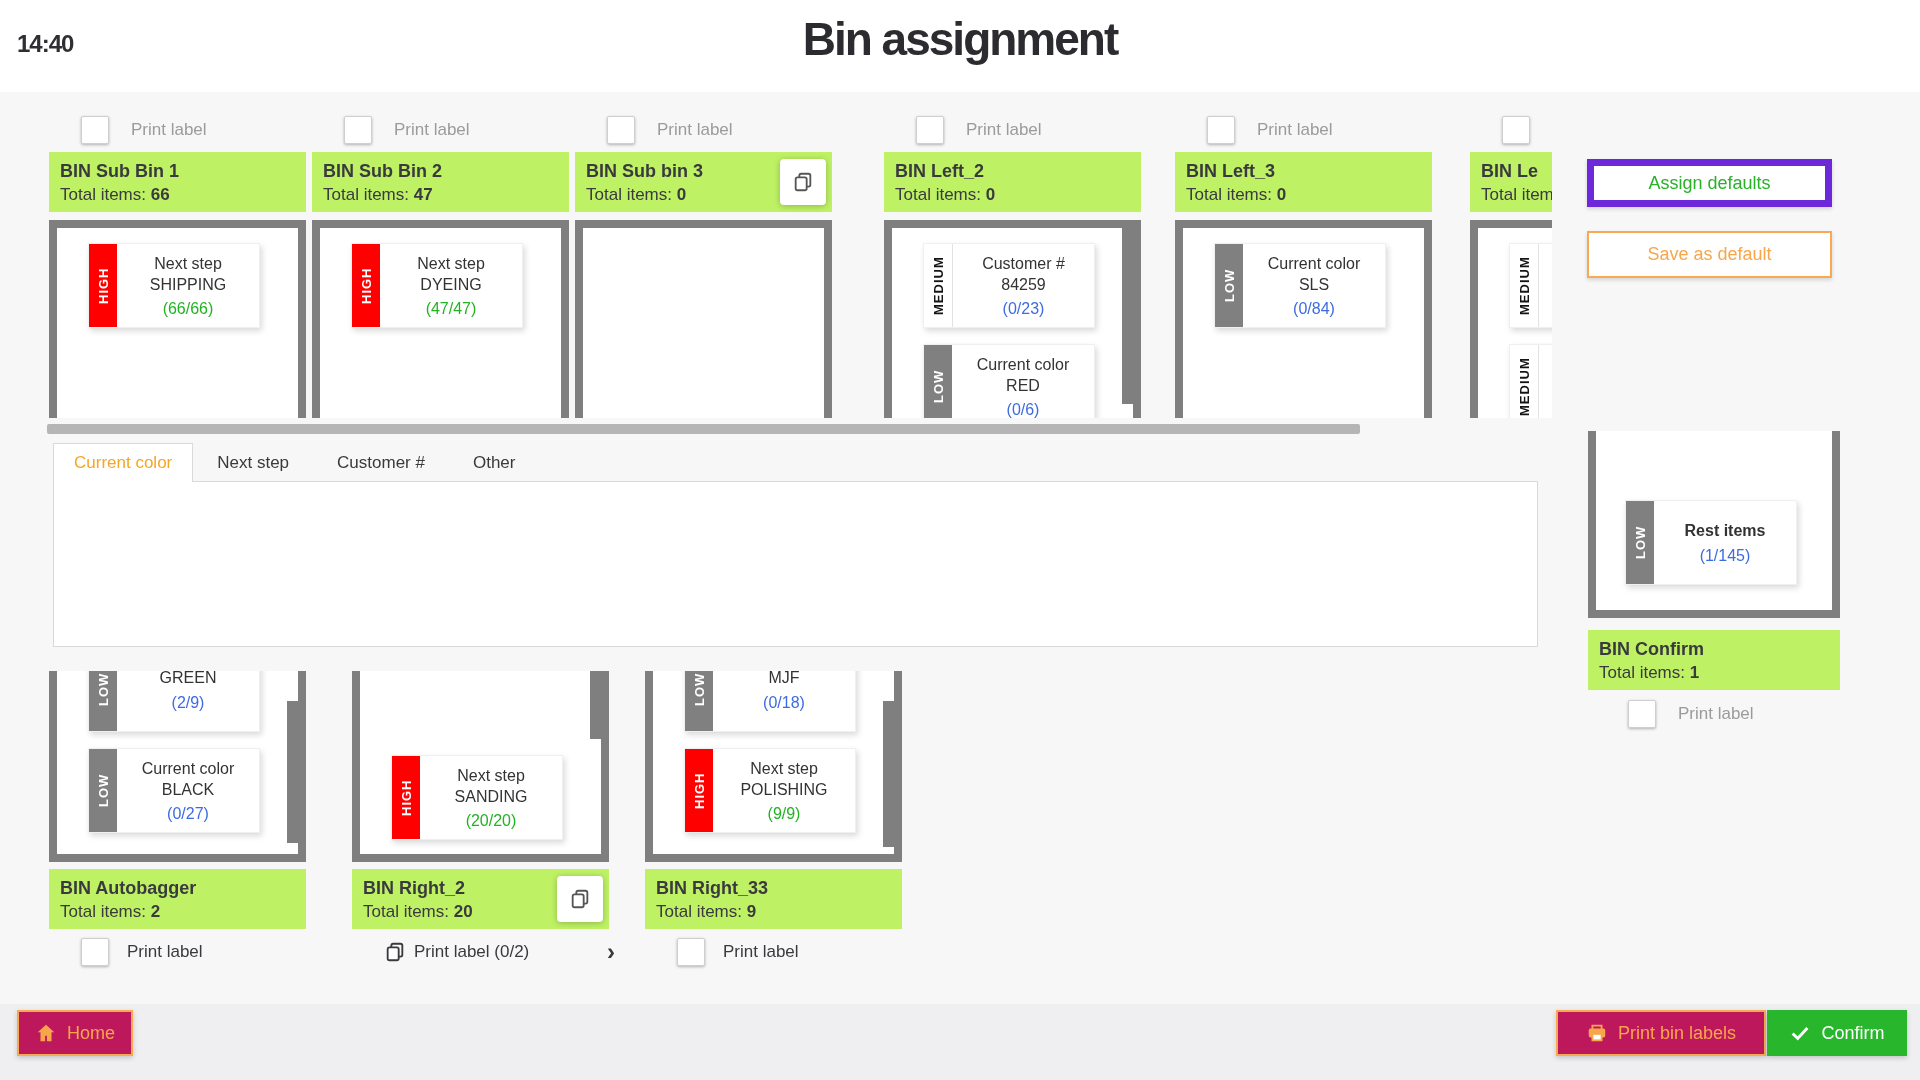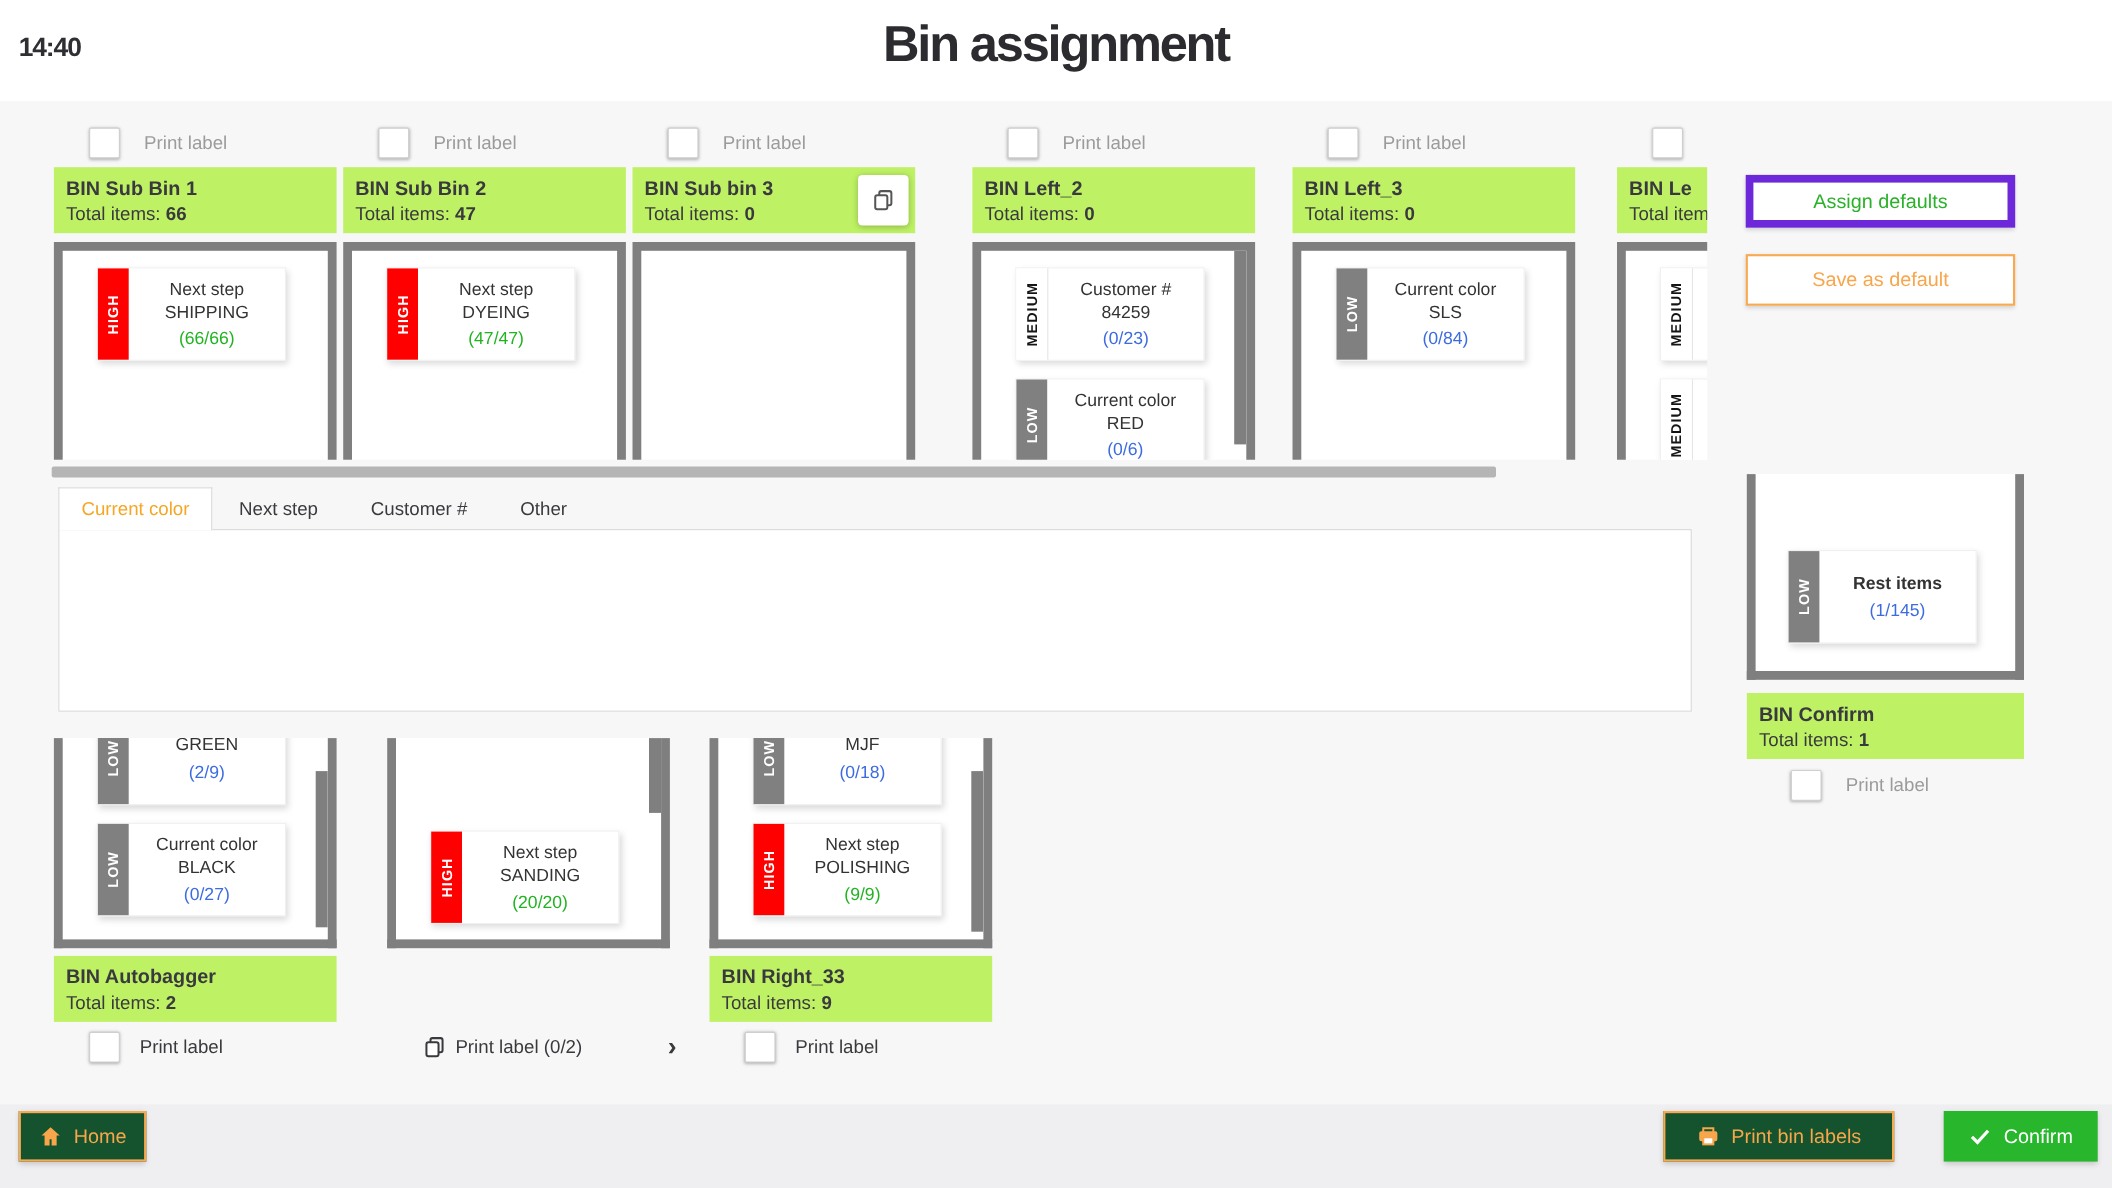--- a/index.html
+++ b/index.html
@@ -56,24 +56,24 @@
   
   .side-btn{position:absolute;left:1587px;width:245px;height:48px;background:#fff;display:flex;align-items:center;justify-content:center;font-size:18px;box-shadow:0 2px 4px rgba(0,0,0,.15);cursor:pointer;box-sizing:border-box;}
   .side-btn.green{border:7px solid #6d28d9;color:#29b129;top:159px;}
   .side-btn.orange{border:2px solid #f7aa52;color:#f7a64b;top:231px;height:47px;}
   .def-box{position:absolute;left:1588px;top:431px;width:252px;height:187px;background:#fff;border:8px solid #7f7f7f;border-top:none;box-sizing:border-box;padding-left:29px;overflow:hidden;}
   .def-foot{position:absolute;left:1588px;top:630px;width:252px;}
   .def-print{position:absolute;left:1596px;top:700px;}
 
   
   .bottombar{position:absolute;left:0;top:1004px;width:1920px;height:76px;background:#efeff1;}
-  .bar-btn{position:absolute;top:1010px;height:46px;background:#14532d;display:flex;align-items:center;justify-content:center;gap:10px;font-size:18px;box-shadow:0 2px 5px rgba(0,0,0,.18);cursor:pointer;box-sizing:border-box;}
+  .bar-btn{position:absolute;top:1010px;height:46px;background:#be185d;display:flex;align-items:center;justify-content:center;gap:10px;font-size:18px;box-shadow:0 2px 5px rgba(0,0,0,.18);cursor:pointer;box-sizing:border-box;}
   .bar-btn.orange{border:2px solid #f7aa52;color:#f7a64b;}
   .btn-home{left:17px;width:116px;}
-  .btn-printlabels{left:1512px;width:210px;}
+  .btn-printlabels{left:1556px;width:210px;}
   .btn-confirm{left:1767px;width:140px;background:#28b62c;color:#fff;border:none;}
   .chev{font-size:24px;color:#3a3a3e;font-weight:bold;line-height:1;}
 </style>
 </head>
 <body>
 
 <div class="canvas">
 
   <div class="appbar">
     <div class="clock">14:40</div>
@@ -265,20 +265,30 @@
     <div class="card" style="margin-top:84px;">
       <span class="pri high">HIGH</span>
       <span class="card-body">
         <span class="c1">Next step</span>
         <span class="c1">SANDING</span>
         <span class="cnt green">(20/20)</span>
       </span>
     </div>
     <span class="vthumb" style="top:0;height:68px;"></span>
   </div>
+  <div class="bbin-foot bin-foot" style="left:352px;top:869px;">
+    <div class="bin-name">BIN Right_2</div>
+    <div class="bin-total"><span>Total items:</span> <b>20</b></div>
+    <span class="copy-btn">
+      <svg width="22" height="22" viewBox="0 0 24 24">
+          <rect x="8" y="3" width="12" height="14" rx="2" fill="none" stroke="#555" stroke-width="2"></rect>
+          <rect x="4" y="7" width="12" height="14" rx="2" fill="#fff" stroke="#555" stroke-width="2"></rect>
+        </svg>
+    </span>
+  </div>
   <div class="bbin-print print-row" style="left:352px;top:938px;width:257px;">
     <svg width="22" height="22" viewBox="0 0 24 24">
         <rect x="8" y="3" width="12" height="14" rx="2" fill="none" stroke="#3a3a3e" stroke-width="2"></rect>
         <rect x="4" y="7" width="12" height="14" rx="2" fill="#fff" stroke="#3a3a3e" stroke-width="2"></rect>
       </svg>
     <span class="print-text dark" style="margin-left:8px;">Print label (0/2)</span>
     <span class="chev" style="position:absolute;right:26px;">›</span>
   </div>
 
   <div class="bbin-box" style="left:645px;top:671px;">

